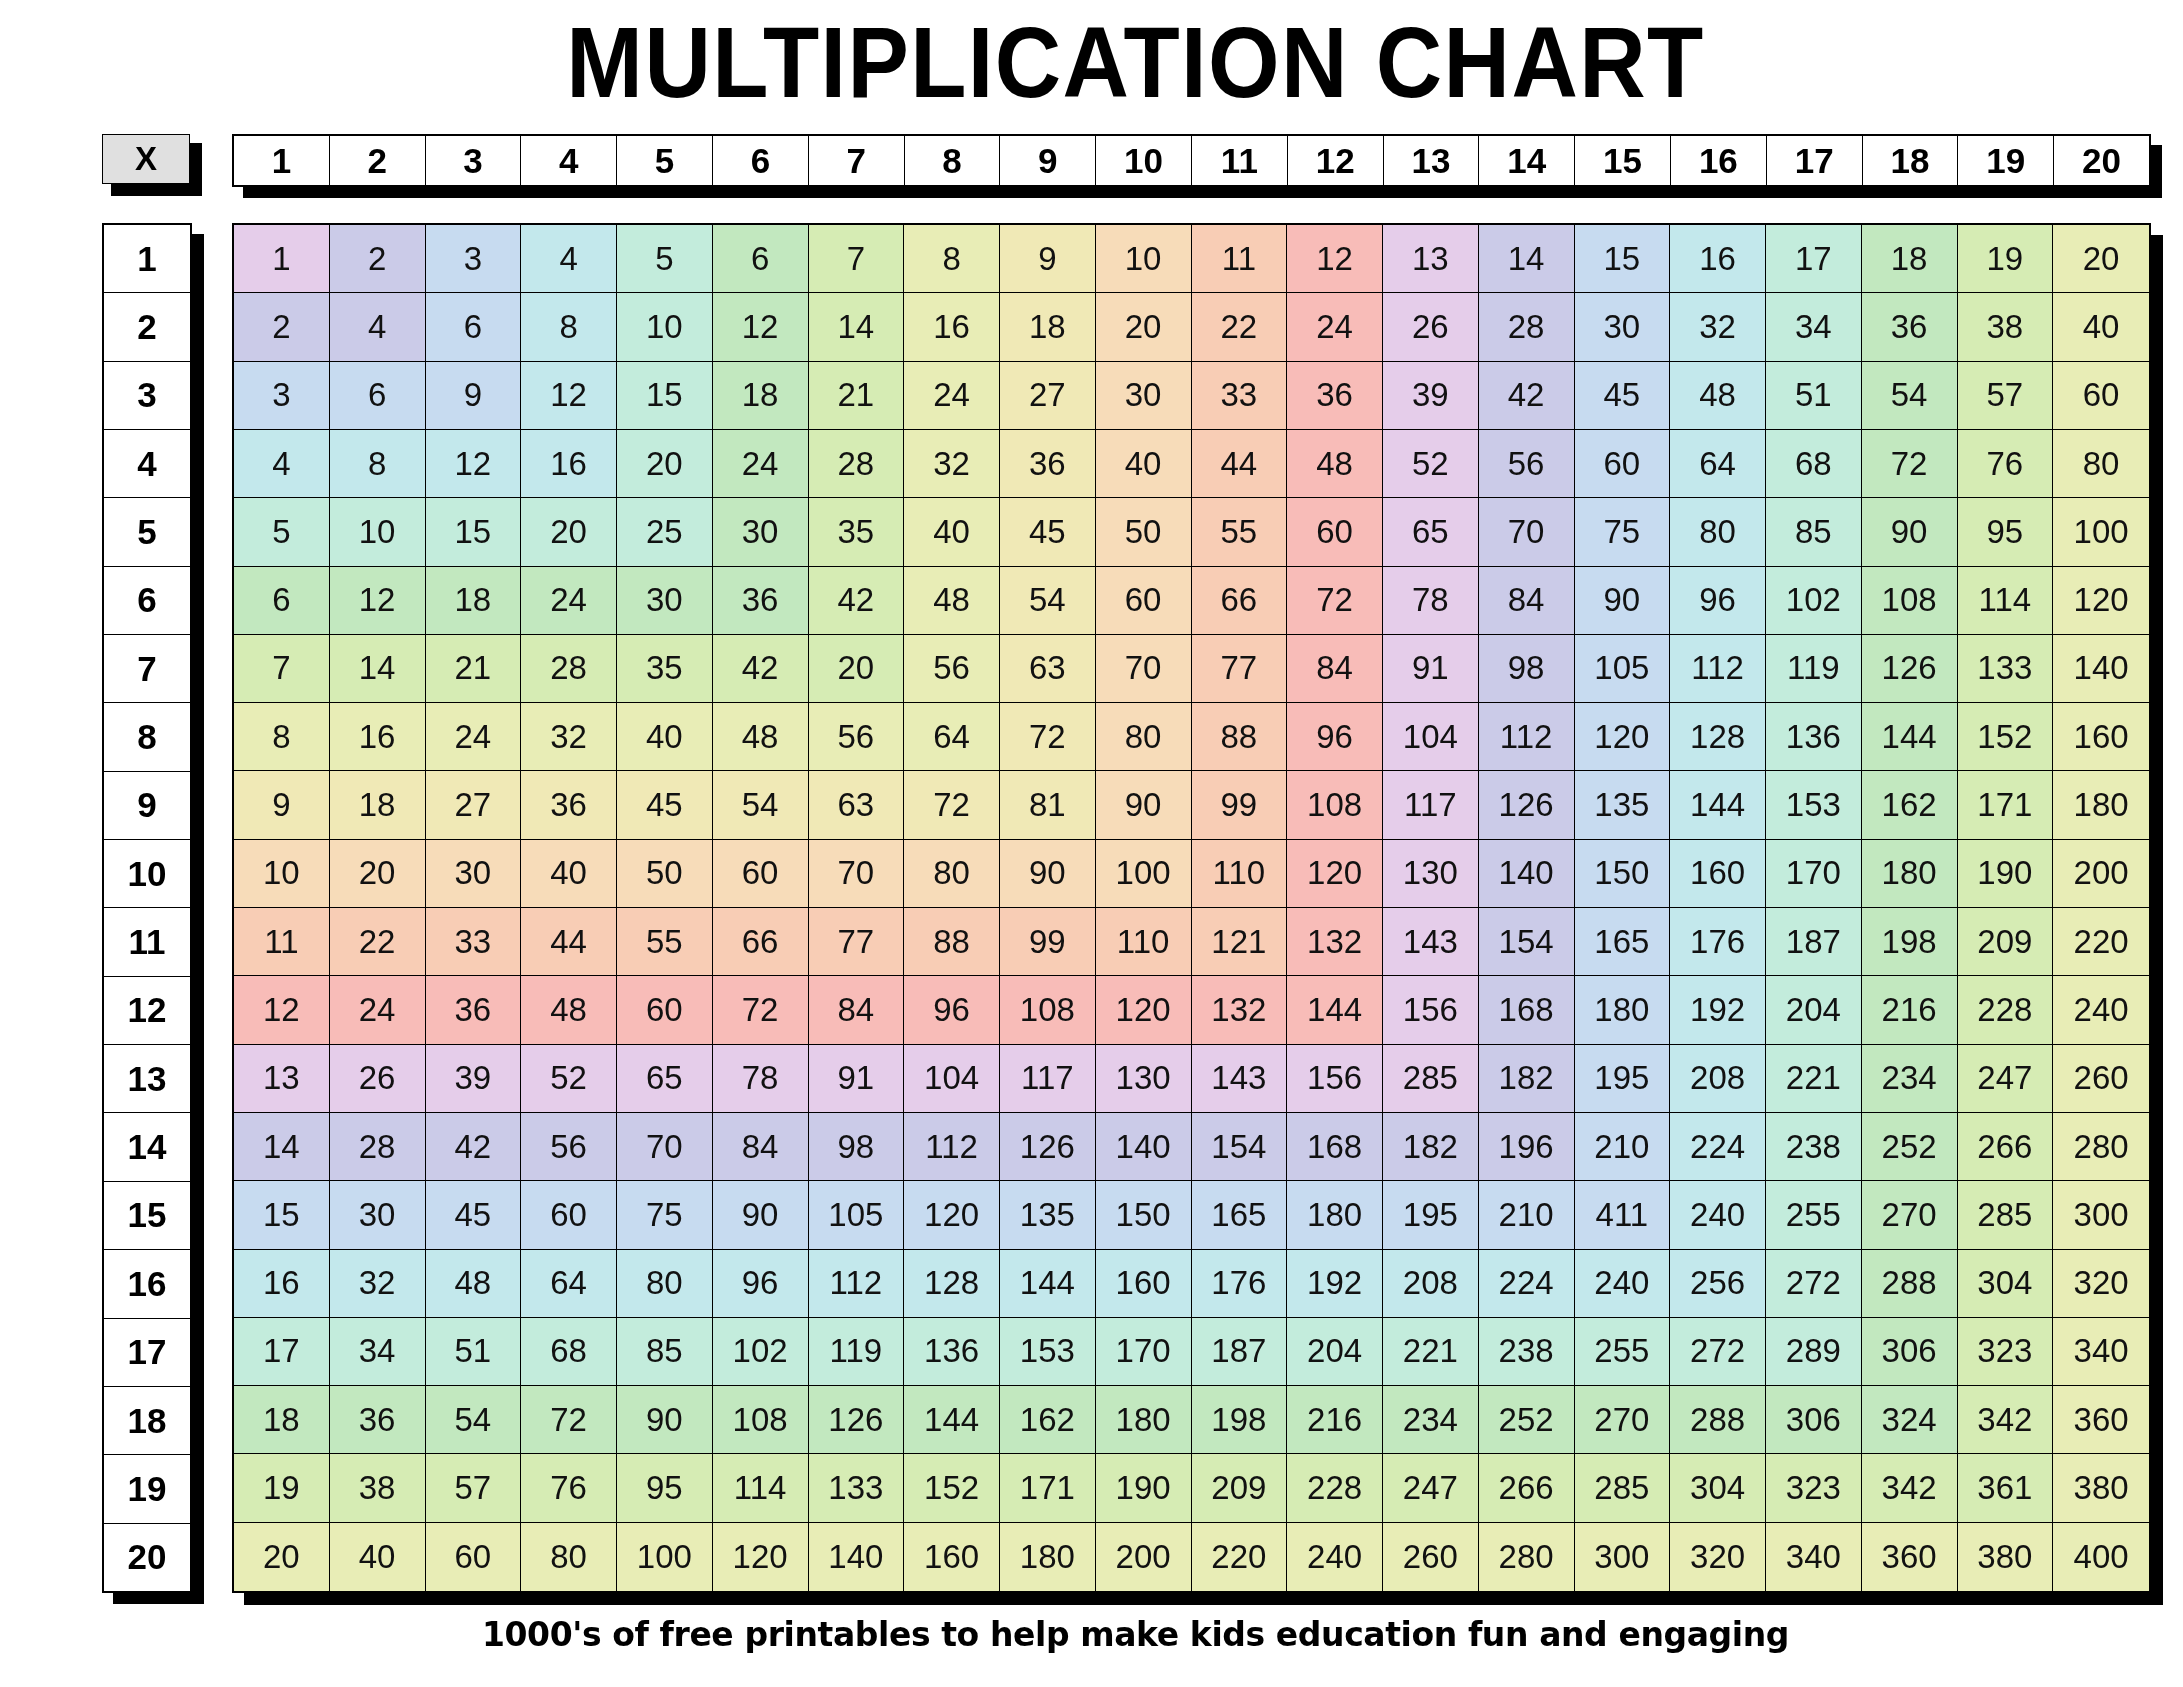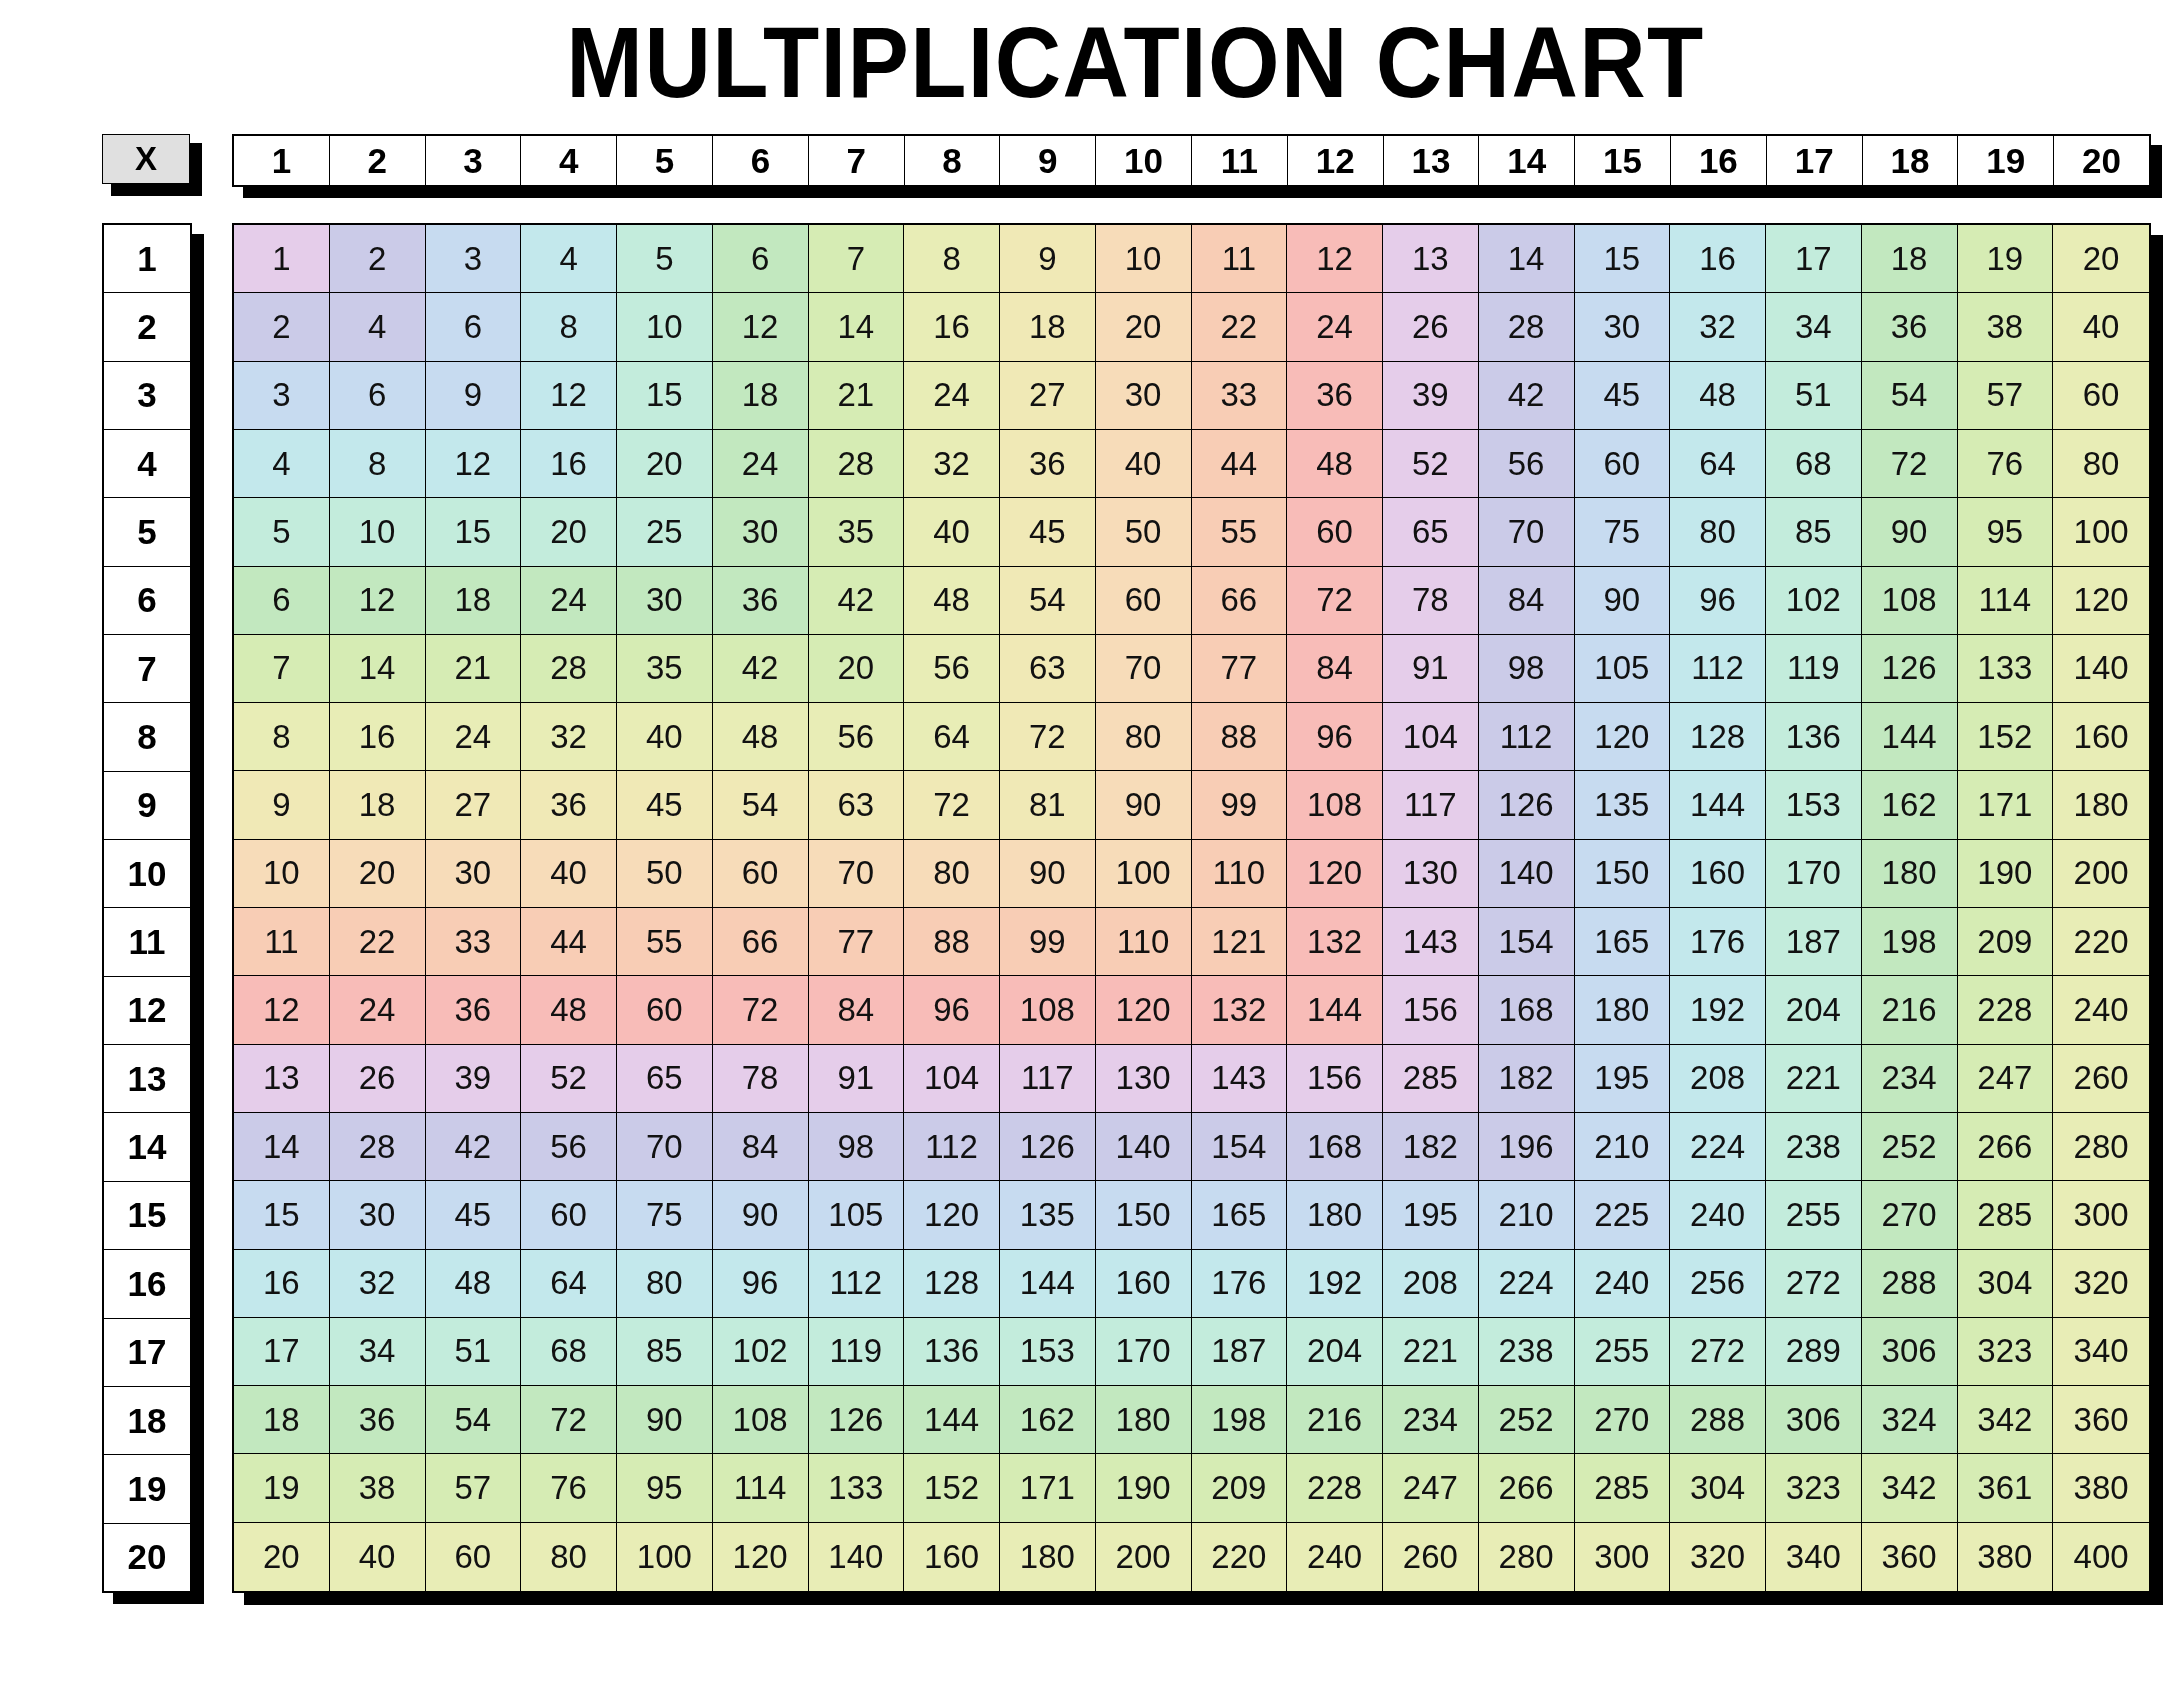--- a/index.html
+++ b/index.html
@@ -594,21 +594,21 @@
         <div class="cell" style="background: rgb(199, 219, 240);">75</div>
         <div class="cell" style="background: rgb(199, 219, 240);">90</div>
         <div class="cell" style="background: rgb(199, 219, 240);">105</div>
         <div class="cell" style="background: rgb(199, 219, 240);">120</div>
         <div class="cell" style="background: rgb(199, 219, 240);">135</div>
         <div class="cell" style="background: rgb(199, 219, 240);">150</div>
         <div class="cell" style="background: rgb(199, 219, 240);">165</div>
         <div class="cell" style="background: rgb(199, 219, 240);">180</div>
         <div class="cell" style="background: rgb(199, 219, 240);">195</div>
         <div class="cell" style="background: rgb(199, 219, 240);">210</div>
-        <div class="cell" style="background: rgb(199, 219, 240);">225</div>
+        <div class="cell" style="background: rgb(199, 219, 240);">411</div>
         <div class="cell" style="background: rgb(195, 232, 236);">240</div>
         <div class="cell" style="background: rgb(195, 236, 220);">255</div>
         <div class="cell" style="background: rgb(194, 232, 191);">270</div>
         <div class="cell" style="background: rgb(214, 236, 180);">285</div>
         <div class="cell last-col" style="background: rgb(232, 237, 182);">300</div>
         <div class="cell" style="background: rgb(195, 232, 236);">16</div>
         <div class="cell" style="background: rgb(195, 232, 236);">32</div>
         <div class="cell" style="background: rgb(195, 232, 236);">48</div>
         <div class="cell" style="background: rgb(195, 232, 236);">64</div>
         <div class="cell" style="background: rgb(195, 232, 236);">80</div>
@@ -704,16 +704,17 @@
         <div class="cell last-row" style="background: rgb(232, 237, 182);">300</div>
         <div class="cell last-row" style="background: rgb(232, 237, 182);">320</div>
         <div class="cell last-row" style="background: rgb(232, 237, 182);">340</div>
         <div class="cell last-row" style="background: rgb(232, 237, 182);">360</div>
         <div class="cell last-row" style="background: rgb(232, 237, 182);">380</div>
         <div class="cell last-col last-row" style="background: rgb(232, 237, 182);">400</div>
       </div>
   </div>
 
   <div class="footer">
+    <div class="tagline">1000's of free printables to help make kids education fun and engaging</div>
   </div>
 
 </div>
 
 
 </body></html>

